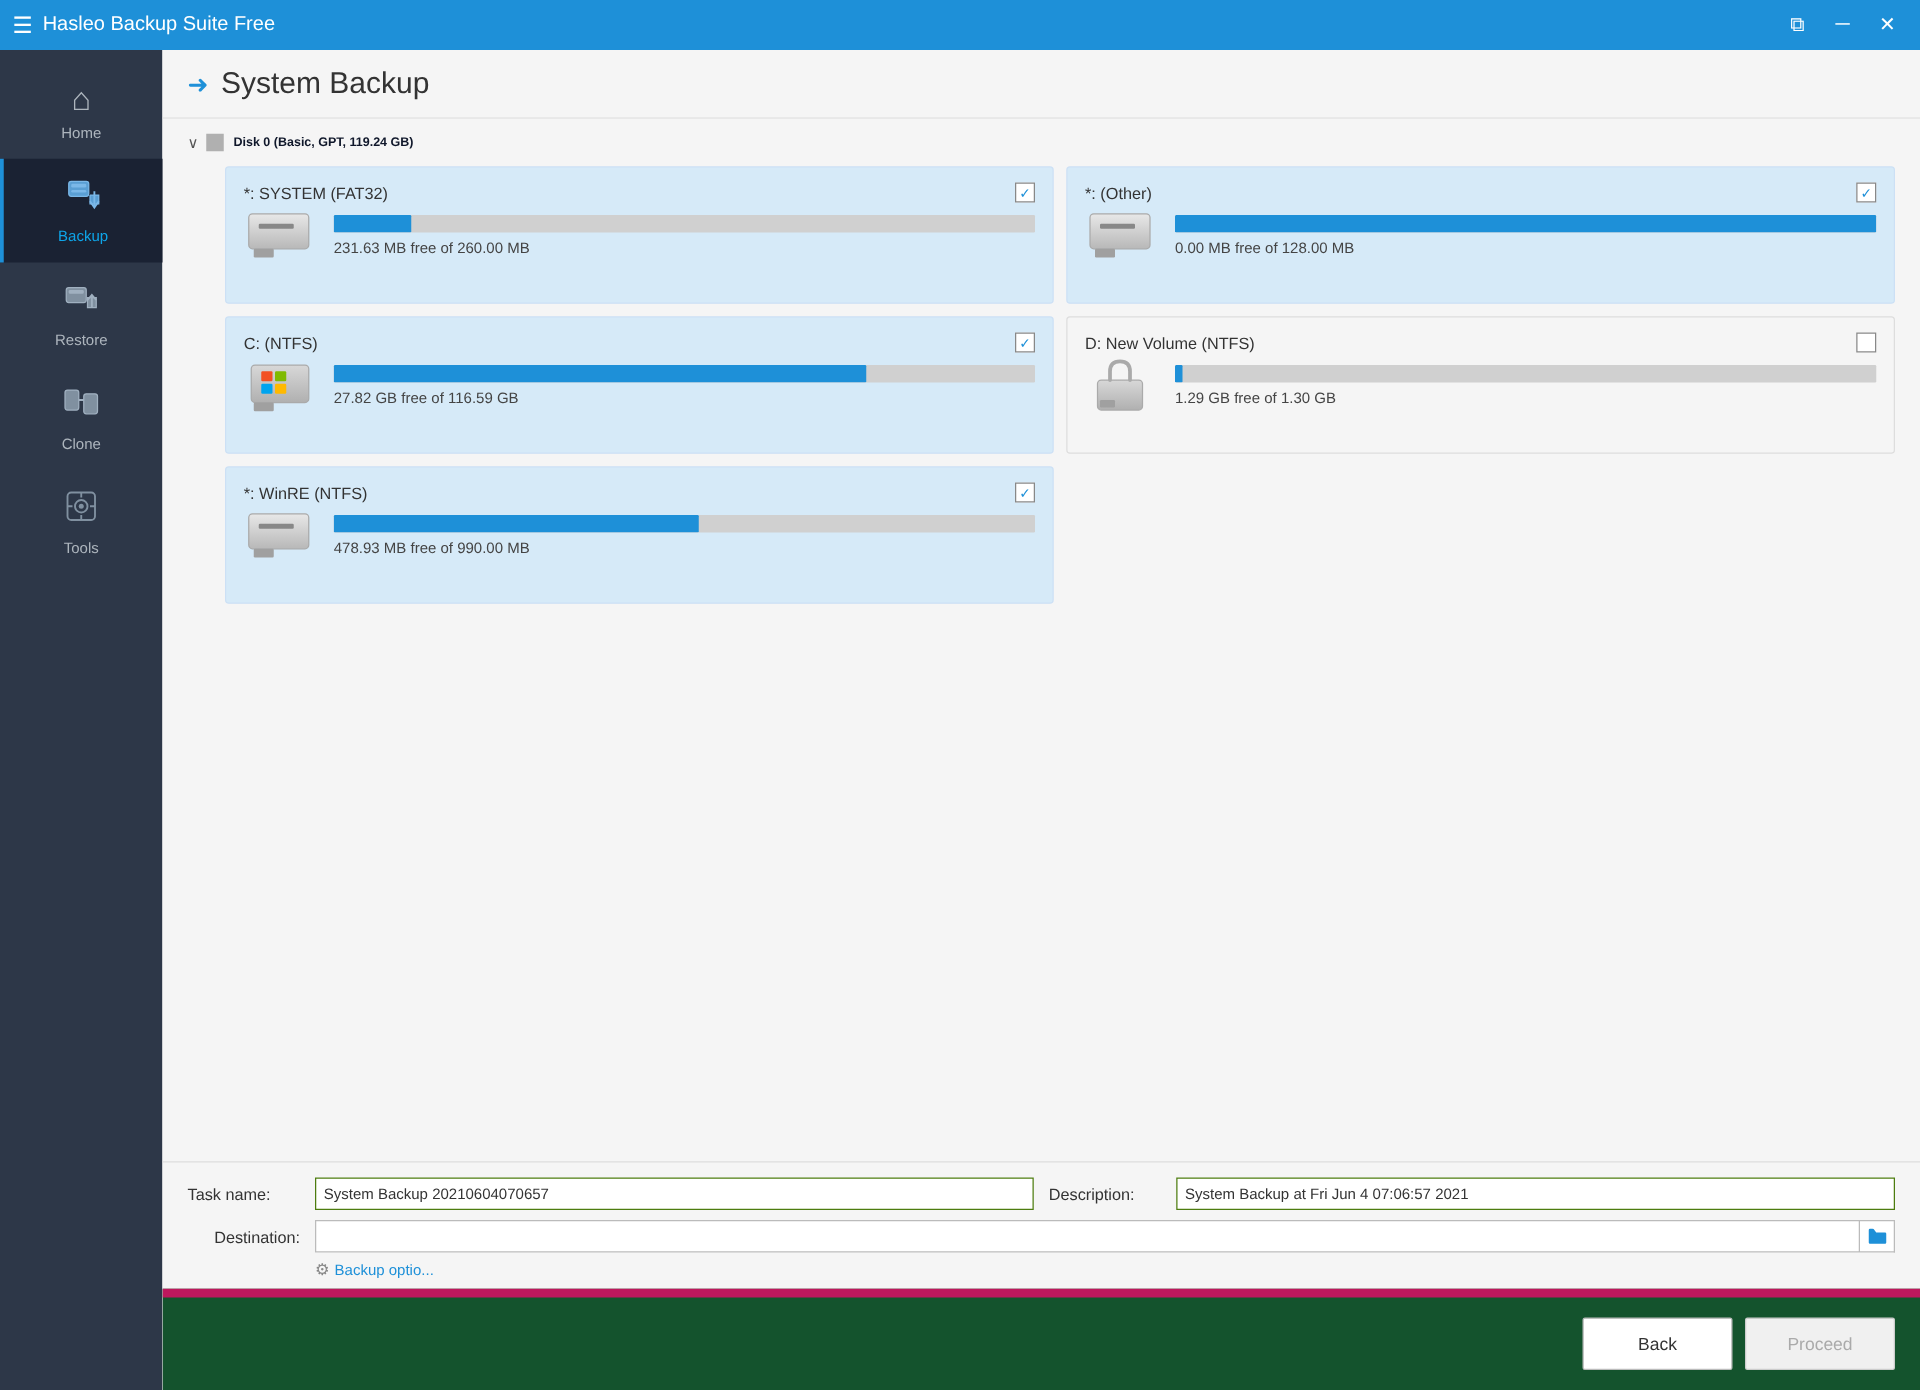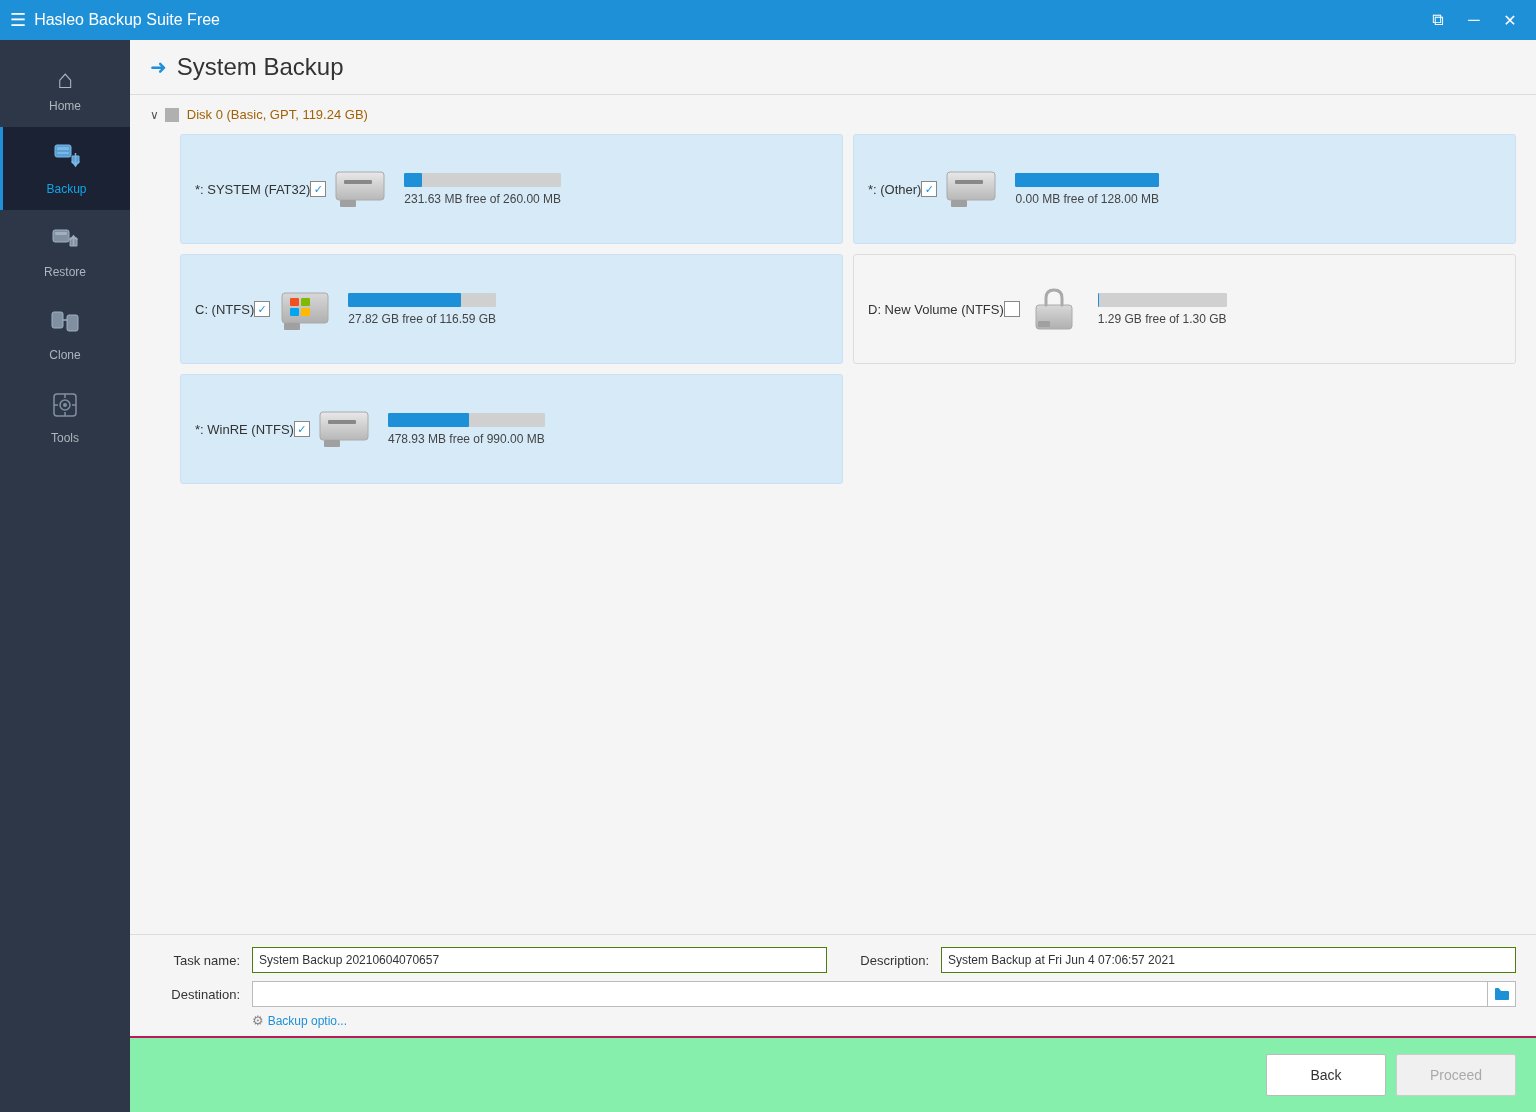--- a/index.html
+++ b/index.html
@@ -85,38 +85,38 @@
     }
     .disk-header {
       display: flex;
       align-items: center;
       margin-bottom: 12px;
     }
     .disk-collapse-btn {
       background: none; border: none; cursor: pointer;
       font-size: 12px; color: #555; margin-right: 6px;
     }
-    .disk-label { font-size: 13px; color: #a16207; font-weight: 400; }
+    .disk-label { font-size: 10px; color: #0f172a; font-weight: 700; }
 
     
     .partitions-grid {
       display: grid;
       grid-template-columns: 1fr 1fr;
       gap: 10px;
       margin-left: 30px;
     }
 
     
     .partition-card {
       border: 1px solid #cce0f5;
       border-radius: 3px;
       padding: 12px 14px;
       background: #d6eaf8;
       display: flex;
-      flex-direction: row;
+      flex-direction: column;
       gap: 6px;
       position: relative;
       min-height: 110px;
     }
     .partition-card.unselected {
       background: #f5f5f5;
       border-color: #ddd;
     }
     .partition-card-header {
       display: flex;
@@ -172,21 +172,21 @@
       display: flex;
       align-items: center;
       margin-bottom: 8px;
       gap: 12px;
     }
     .form-label {
       font-size: 13px;
       color: #333;
       white-space: nowrap;
       min-width: 90px;
-      text-align: right;
+      text-align: left;
     }
     .form-input {
       flex: 1;
       height: 26px;
       border: 1px solid #4d7c0f;
       background: white;
       padding: 2px 6px;
       font-size: 12px;
       color: #333;
     }
@@ -218,22 +218,22 @@
       color: #1e90d8;
       font-size: 12px;
       cursor: pointer;
       text-decoration: none;
       margin-left: 0;
     }
     .gear-small { font-size: 13px; color: #888; }
 
     
     .footer-bar {
-      background: #86efac;
-      border-top: 2px solid #be185d;
+      background: #14532d;
+      border-top: 7px solid #be185d;
       padding: 16px 20px;
       display: flex;
       justify-content: flex-end;
       gap: 10px;
     }
     .btn {
       min-width: 120px;
       height: 42px;
       padding: 0 20px;
       font-size: 14px;

